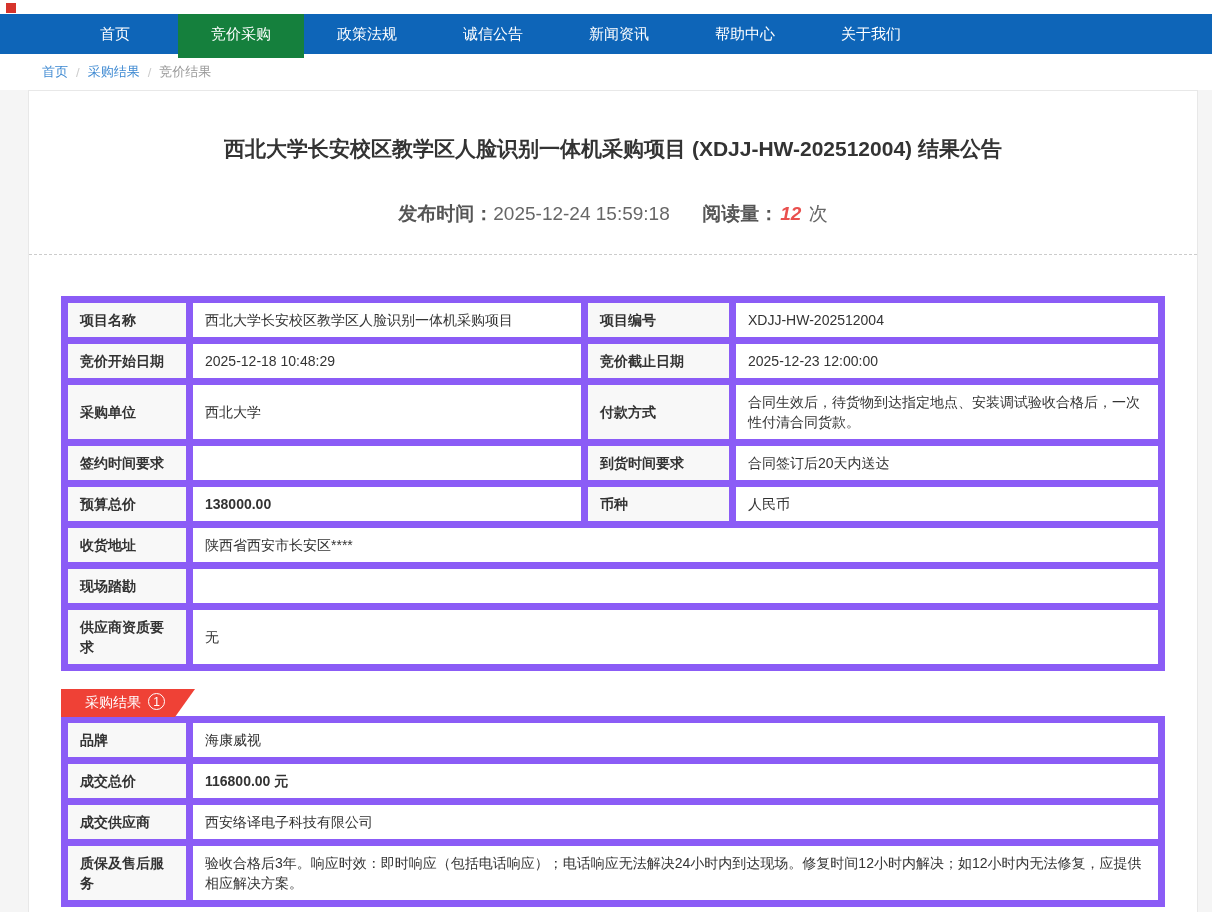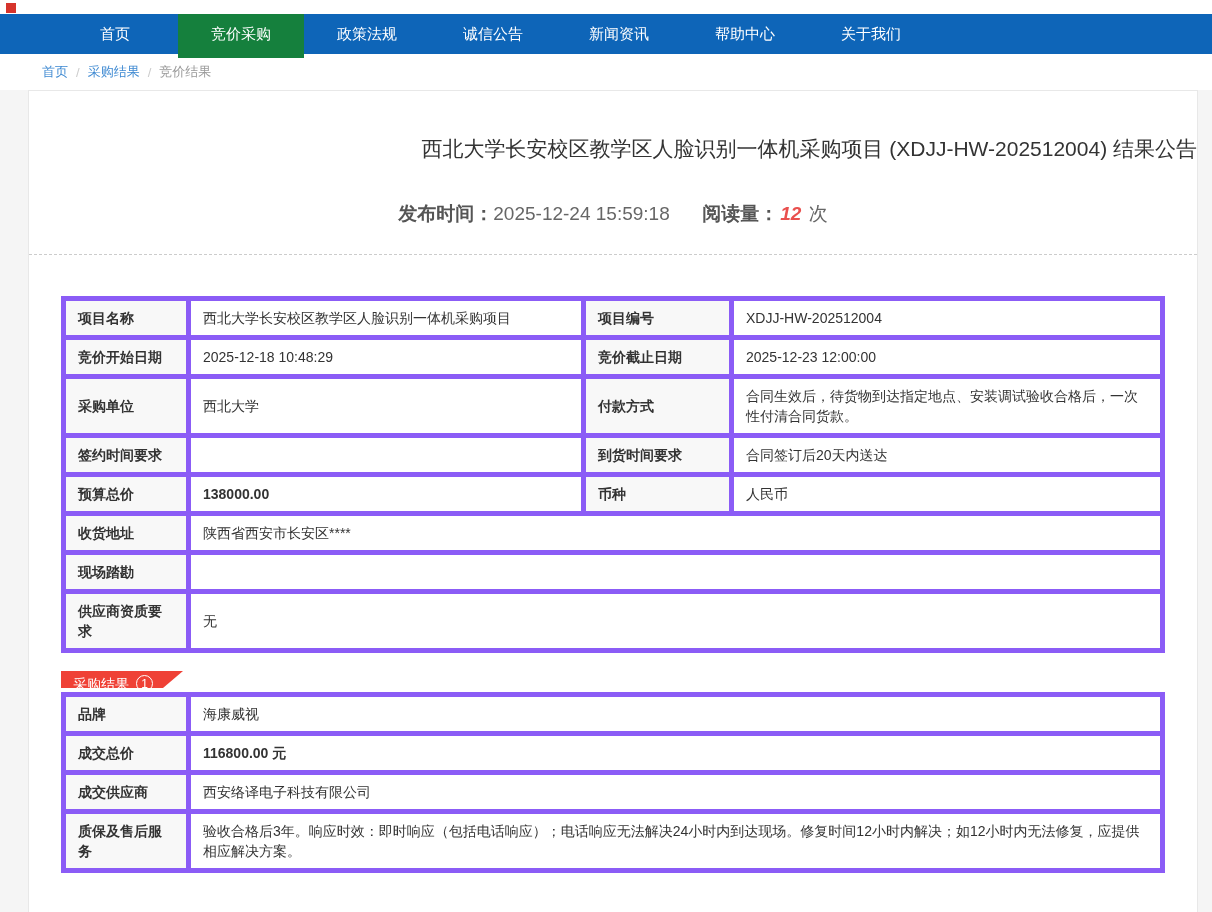--- a/index.html
+++ b/index.html
@@ -36,45 +36,45 @@
   .crumb-current { color: #999999; }
 
   
   .main-wrap { background: #f5f5f5; }
   .card {
     margin-left: 28px; width: 1170px; min-height: 830px;
     background: #ffffff; border: 1px solid #e8e8e8;
   }
 
   .title-block { text-align: center; padding-top: 44px; }
-  .page-title { font-size: 21px; font-weight: normal; color: #333; line-height: 28px; text-align: right; }
+  .page-title { font-size: 21px; font-weight: bold; color: #333; line-height: 28px; }
   .meta-line { margin-top: 38px; font-size: 19px; color: #666; }
   .meta-label { font-weight: bold; color: #555; }
   .meta-value { color: #666; }
   .views-count { color: #e9504e; font-style: italic; font-weight: bold; margin: 0 2px; }
   .dashed-divider { border-bottom: 1px dashed #cccccc; margin-top: 27px; }
 
   .tables-area { padding: 0 32px; }
 
   table { width: 100%; border-collapse: collapse; table-layout: fixed; font-size: 14px; }
-  td, th { border: 5px solid #8b5cf6; padding: 7px 12px; line-height: 20px; vertical-align: middle; }
+  td, th { border: 7px solid #8b5cf6; padding: 7px 12px; line-height: 20px; vertical-align: middle; }
   td.lbl, th {
     background: #f8f8f8; font-weight: bold; text-align: left; color: #333;
   }
   td.val { background: #ffffff; color: #333; }
   .red-text { color: #e9504e; font-weight: bold; }
 
   .info-table { margin-top: 41px; }
 
   
   .badge-row { margin-top: 18px; }
   .result-badge {
     display: inline-block; background: #ef4136; color: #fff;
-    font-size: 14px; height: 17px; line-height: 27px;
-    padding: 0 30px 0 12px;
+    font-size: 14px; height: 28px; line-height: 27px;
+    padding: 0 30px 0 24px;
     clip-path: polygon(0 0, 100% 0, calc(100% - 20px) 100%, 0 100%);
   }
   .badge-count {
     display: inline-block; width: 17px; height: 17px;
     border: 1px solid #ffffff; border-radius: 50%;
     line-height: 16px; text-align: center; font-size: 12px;
     margin-left: 7px; vertical-align: 1px;
   }
 
   .commodity-table { margin-top: 2px; }

